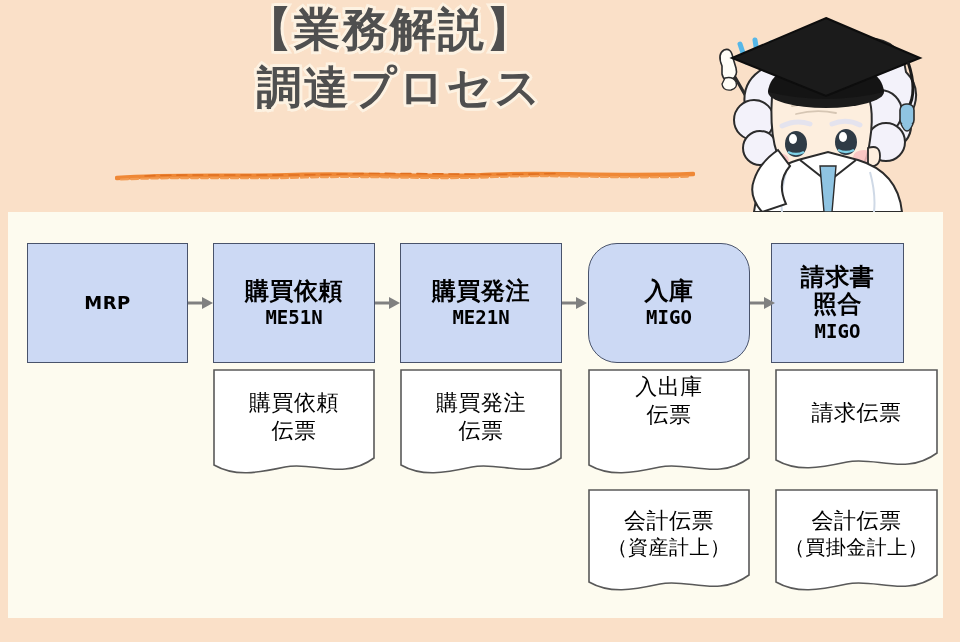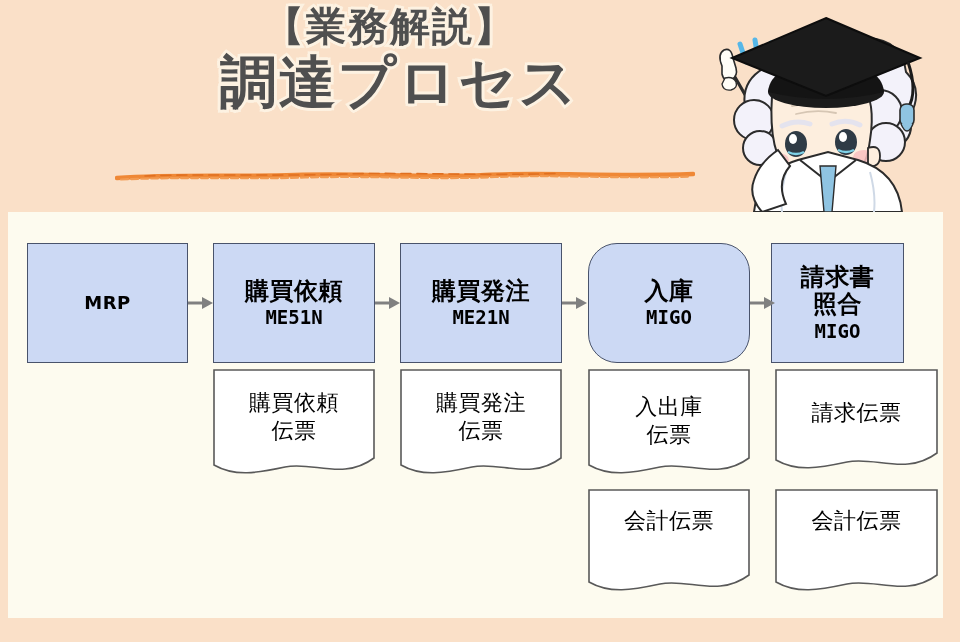--- a/index.html
+++ b/index.html
@@ -38,22 +38,22 @@
     color: #4f4f4f;
     letter-spacing: 2px;
     -webkit-text-stroke: 5px #fdf2e2;
     paint-order: stroke fill;
     text-shadow:
        3px 0 0 #fdf2e2, -3px 0 0 #fdf2e2,
        0 3px 0 #fdf2e2, 0 -3px 0 #fdf2e2,
        2px 2px 0 #fdf2e2, -2px 2px 0 #fdf2e2,
        2px -2px 0 #fdf2e2, -2px -2px 0 #fdf2e2;
   }
-  #title-line-1 { font-size: 40px; }
-  #title-line-2 { font-size: 57px; margin-top: 6px; padding-left: 19px; }
+  #title-line-1 { font-size: 46px; }
+  #title-line-2 { font-size: 45px; margin-top: 12px; padding-left: 19px; }
 
   
   #title-underline {
     position: absolute;
     left: 115px; top: 170px;
     width: 580px; height: 12px;
   }
 
   
   #professor {
@@ -289,46 +289,48 @@
     <div class="doc-label" style="top:20px;">
       <span>購買発注</span><br>
       <span>伝票</span>
     </div>
   </div>
 
   <div class="doc-shape" style="left:580px; top:157px; width:162px; height:108px;">
     <svg viewBox="0 0 162 108" preserveAspectRatio="none">
       <path d="M1,1 H161 V89 C130,112 100,92 72,98 C44,104 22,108 1,96 Z" fill="#ffffff" stroke="#595959" stroke-width="1.6"></path>
     </svg>
-    <div class="doc-label" style="top:24px;">
+    <div class="doc-label" style="top:4px;">
       <span>入出庫</span><br>
       <span>伝票</span>
     </div>
   </div>
 
   <div class="doc-shape" style="left:767px; top:157px; width:163px; height:103px;">
     <svg viewBox="0 0 163 103" preserveAspectRatio="none">
       <path d="M1,1 H162 V84 C131,107 100,87 72,93 C44,99 22,103 1,91 Z" fill="#ffffff" stroke="#595959" stroke-width="1.6"></path>
     </svg>
     <div class="doc-label" style="top:30px;">
       <span>請求伝票</span>
     </div>
   </div>
 
   <div class="doc-shape" style="left:580px; top:277px; width:162px; height:105px;">
     <svg viewBox="0 0 162 105" preserveAspectRatio="none">
       <path d="M1,1 H161 V86 C130,109 100,89 72,95 C44,101 22,105 1,93 Z" fill="#ffffff" stroke="#595959" stroke-width="1.6"></path>
     </svg>
     <div class="doc-label" style="top:18px;">
       <span>会計伝票</span>
+      <span class="sub">（資産計上）</span>
     </div>
   </div>
 
   <div class="doc-shape" style="left:767px; top:277px; width:163px; height:105px;">
     <svg viewBox="0 0 163 105" preserveAspectRatio="none">
       <path d="M1,1 H162 V86 C131,109 100,89 72,95 C44,101 22,105 1,93 Z" fill="#ffffff" stroke="#595959" stroke-width="1.6"></path>
     </svg>
     <div class="doc-label" style="top:18px;">
       <span>会計伝票</span>
+      <span class="sub">（買掛金計上）</span>
     </div>
   </div>
 
 </div>
 
 </body></html>

